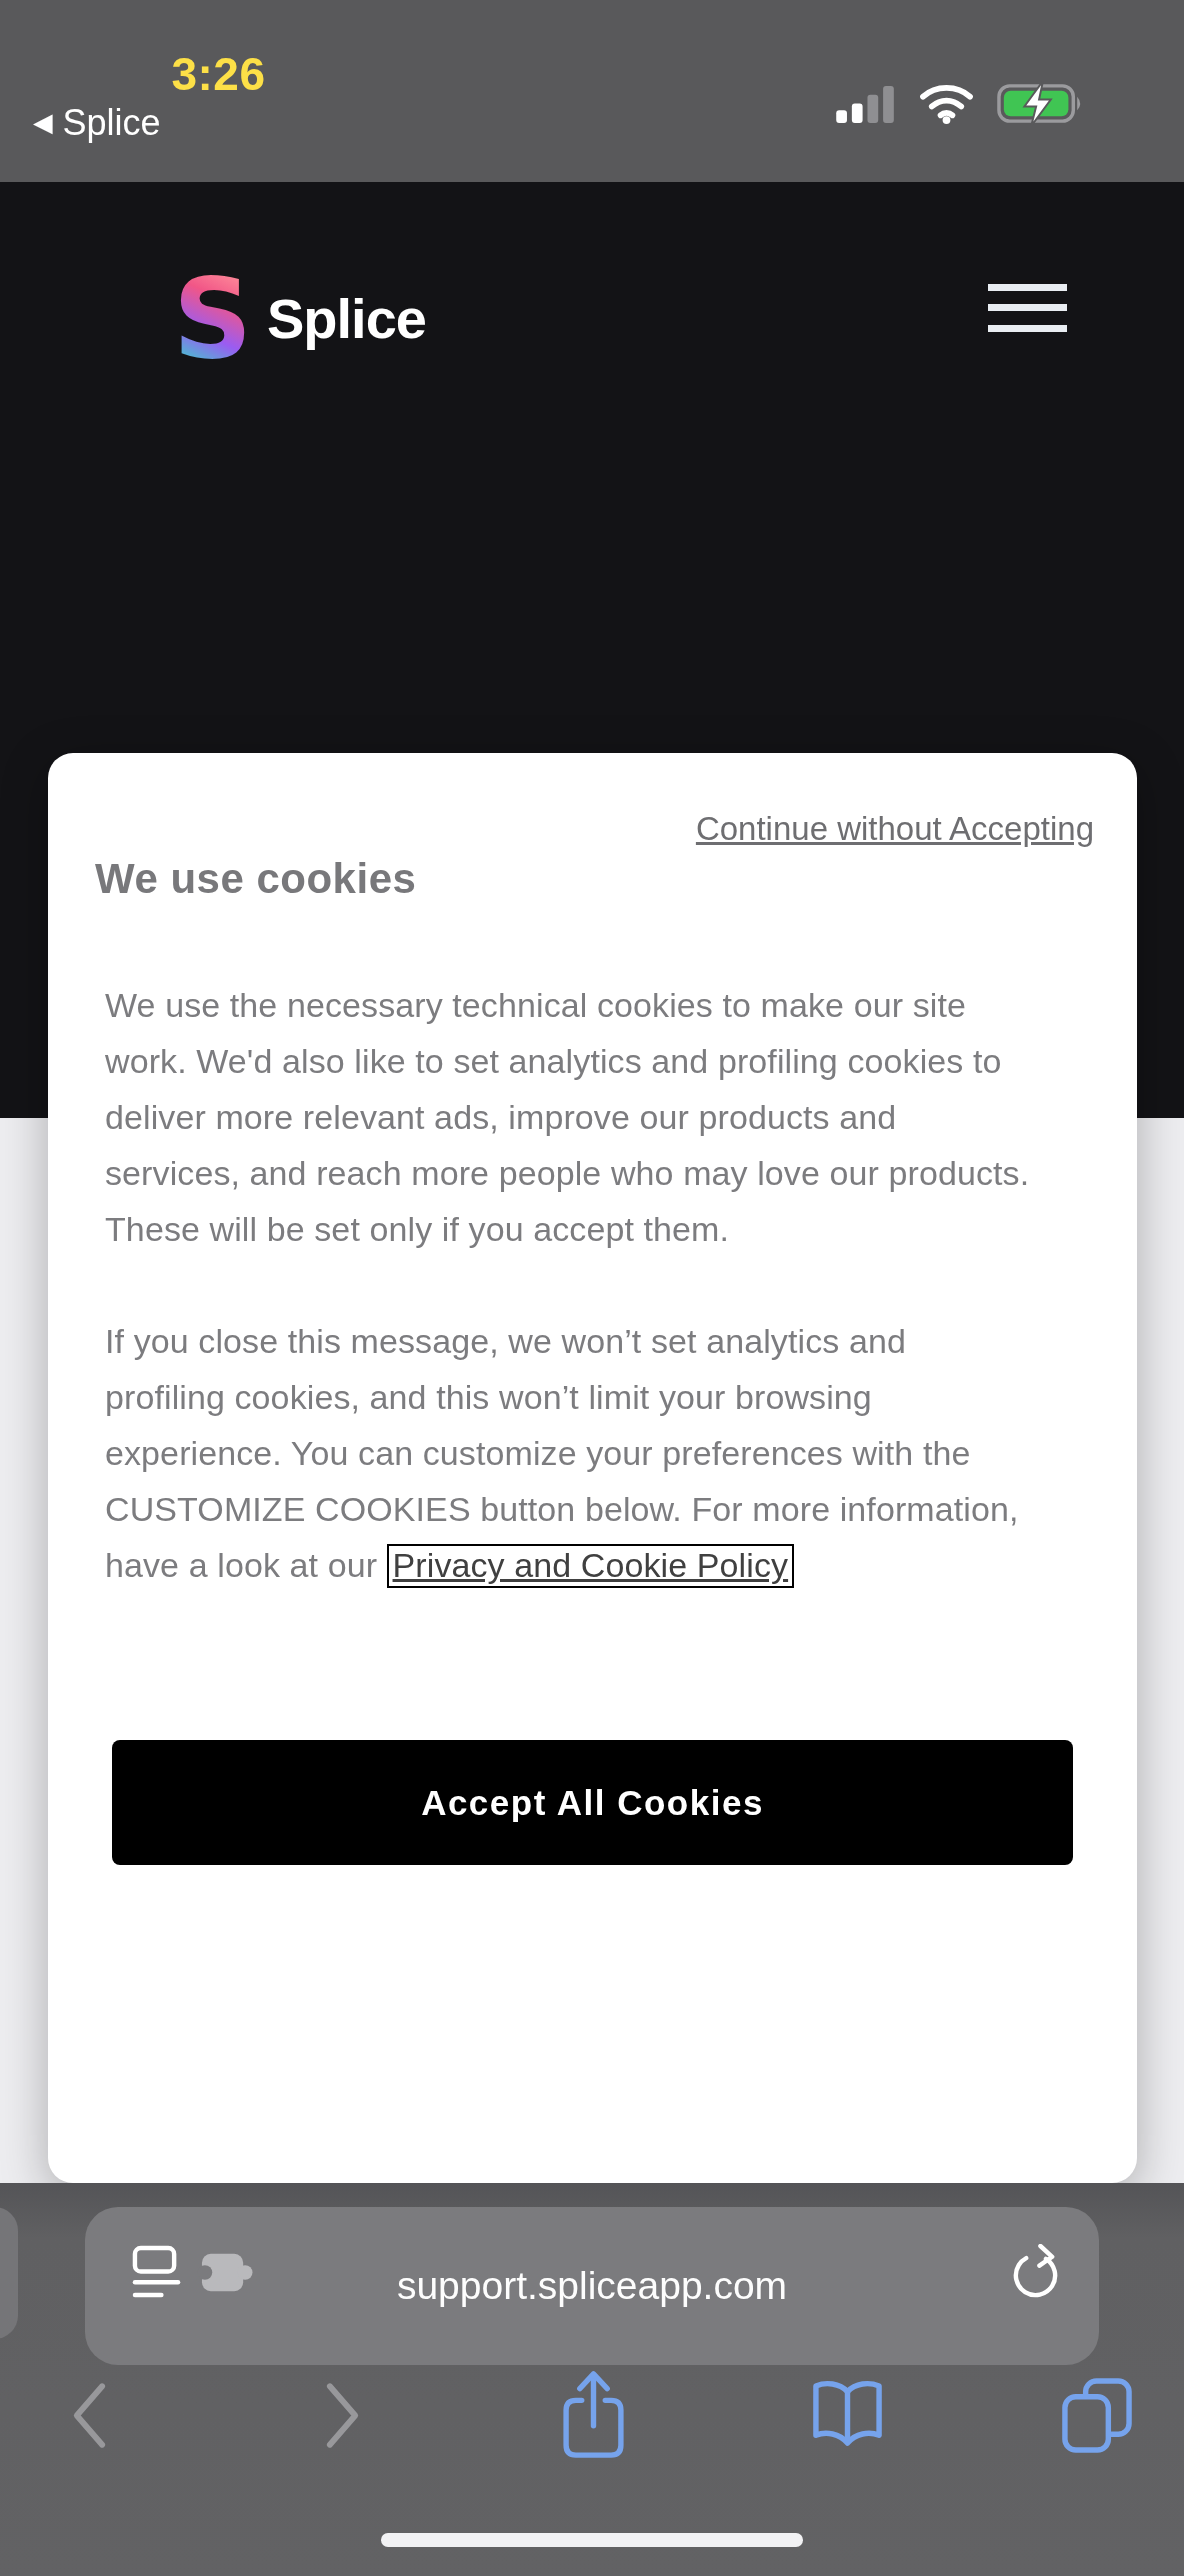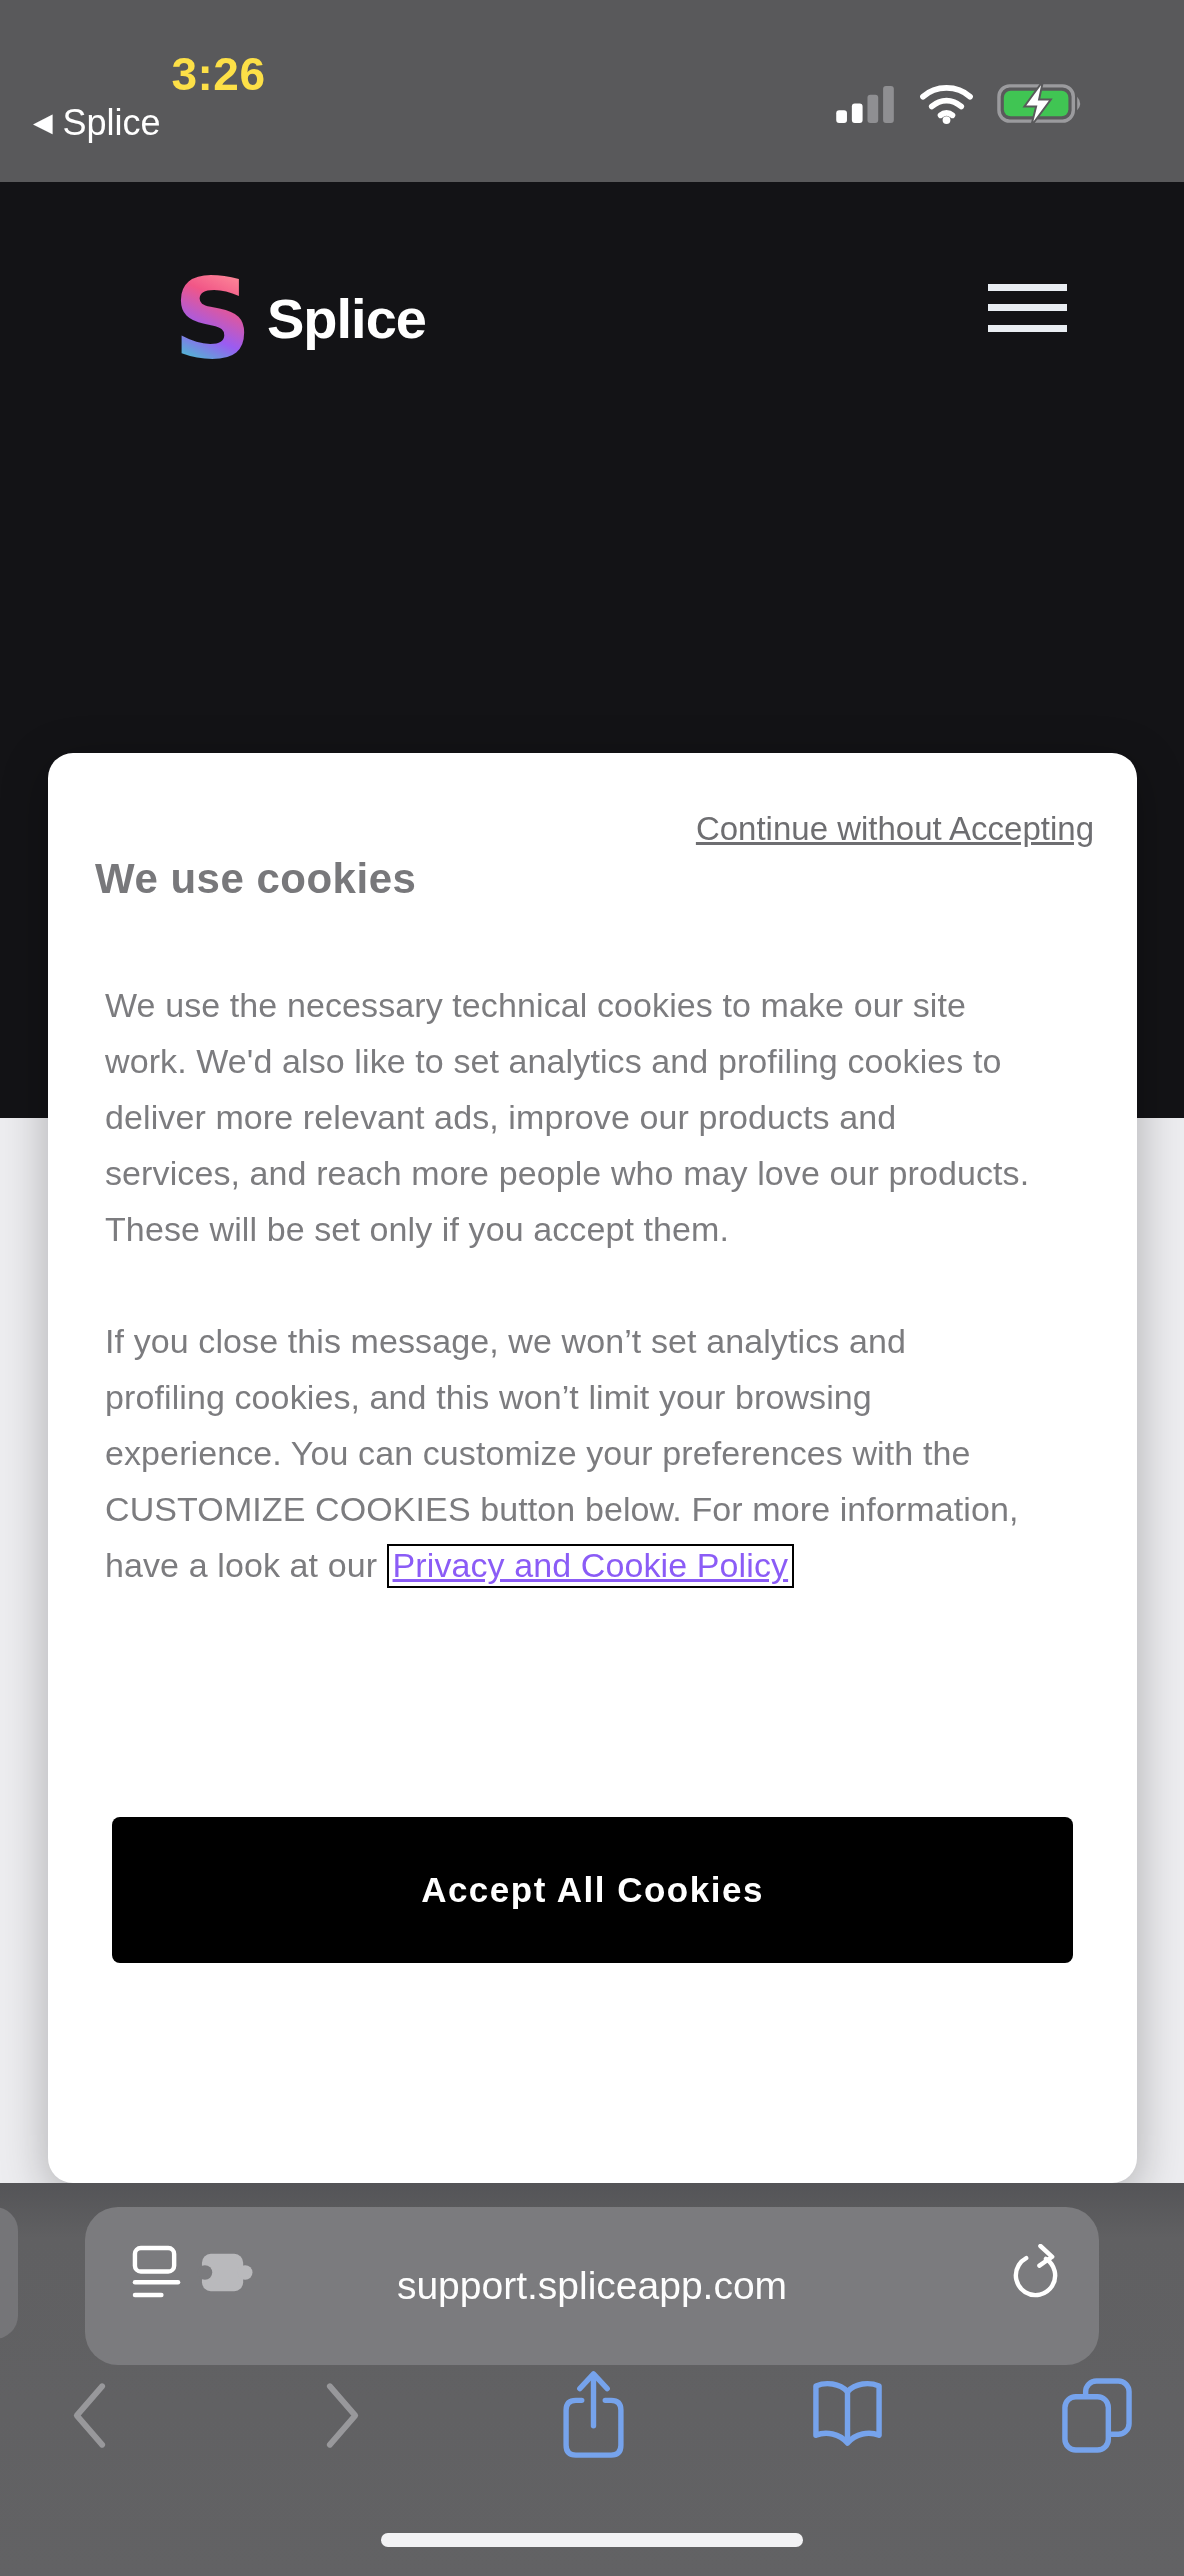--- a/index.html
+++ b/index.html
@@ -34,25 +34,25 @@
   
   .cookie-dialog{position:absolute;left:48px;top:753px;width:1089px;height:1430px;background:#fff;
     border-radius:25px;box-shadow:0 11.8px 47px rgba(0,0,0,.28);}
   .dismiss-link{position:absolute;top:57px;right:43px;color:#6e6e71;font-size:33px;
     text-decoration:underline;cursor:pointer;}
   .cookie-title{position:absolute;left:47px;top:102px;color:#78787b;font-size:42px;font-weight:700;
     letter-spacing:0.5px;}
   .cookie-body{position:absolute;left:57px;top:224px;width:928px;color:#7c7c7f;font-size:34px;
     line-height:56px;letter-spacing:0.1px;}
   .cookie-body p{margin:0 0 56px 0;}
-  .policy-link{color:#8b5cf6;text-decoration:underline;border:2.9px solid #000;padding:0 3.9px 2px 3.9px;
+  .policy-link{color:#404040;text-decoration:underline;border:2.9px solid #000;padding:0 3.9px 2px 3.9px;
     -webkit-box-decoration-break:clone;box-decoration-break:clone;cursor:pointer;}
   .btn{position:absolute;left:64px;width:961px;display:flex;align-items:center;justify-content:center;
     font-size:35px;font-weight:700;letter-spacing:1.5px;border-radius:7.9px;cursor:pointer;box-sizing:border-box;}
-  .btn-accept{top:1064px;height:146px;background:#000;color:#fff;}
+  .btn-accept{top:987px;height:125px;background:#000;color:#fff;}
   .btn-customize{top:1185px;height:124px;background:#fff;color:#000;border:2.9px solid #000;}
 
   
   .chrome{position:absolute;top:2183px;left:0;width:1185px;height:393px;
     background:linear-gradient(#545457 0,#606062 14%,#626264 100%);}
   .tab-peek{position:absolute;left:-29.5px;top:23.6px;width:47px;height:132px;border-radius:23.6px;background:#757578;}
   .url-bar{position:absolute;left:85px;top:23.6px;width:1014px;height:158px;border-radius:33px;
     background:#7b7b7e;cursor:pointer;}
   .url-text{position:absolute;left:0;right:0;top:0;bottom:0;display:flex;align-items:center;
     justify-content:center;color:#fdfdfd;font-size:39px;}

